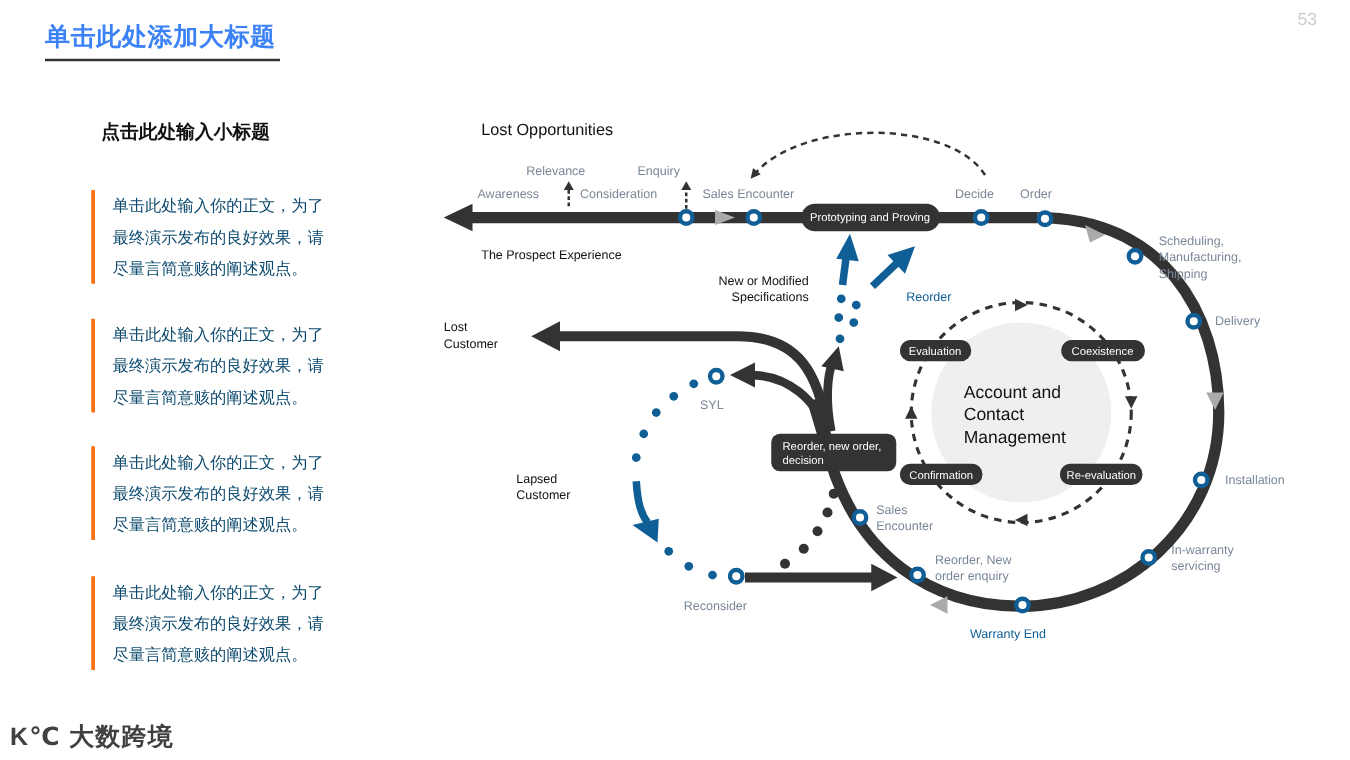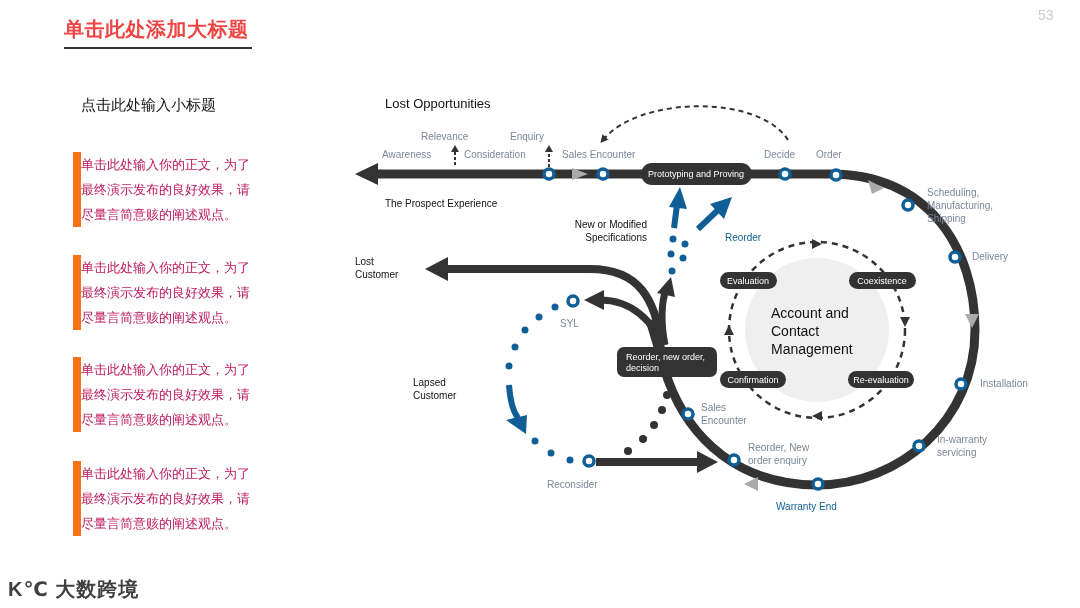--- a/index.html
+++ b/index.html
@@ -1,21 +1,21 @@
 <!DOCTYPE html>
 <html><head>
 <meta charset="utf-8">
 <style>
   html,body{margin:0;padding:0;background:#fff;}
   body{width:1080px;height:608px;position:relative;overflow:hidden;font-family:"Liberation Sans","DejaVu Sans",sans-serif;color:#222;}
   .abs{position:absolute;}
-  #main-title{left:36px;top:16px;font-size:20px;font-weight:bold;color:#ef4444;letter-spacing:0.5px;padding-bottom:4px;border-bottom:2px solid #333;width:188px;white-space:nowrap;margin-left:28px;}
+  #main-title{left:36px;top:16px;font-size:20px;font-weight:bold;color:#3b82f6;letter-spacing:0.5px;padding-bottom:4px;border-bottom:2px solid #333;width:188px;white-space:nowrap;}
   #page-num{left:1038px;top:7px;font-size:14px;color:#ccc;}
-  #sub-title{left:81px;top:96px;font-size:15px;font-weight:normal;color:#111;}
-  .para{position:absolute;left:73px;width:200px;border-left:8px solid #f97316;font-size:13px;line-height:25px;color:#be185d;}
+  #sub-title{left:81px;top:96px;font-size:15px;font-weight:bold;color:#111;}
+  .para{position:absolute;left:73px;width:200px;padding-left:14px;border-left:3px solid #f97316;font-size:13px;line-height:25px;color:#0c4a6e;}
   #logo{left:8px;top:576px;font-size:20px;color:#404040;font-weight:bold;letter-spacing:1px;}
   svg text{font-family:"Liberation Sans","DejaVu Sans",sans-serif;}
 </style>
 </head>
 <body>
 
 <div id="main-title" class="abs">单击此处添加大标题</div>
 <div id="page-num" class="abs">53</div>
 <div id="sub-title" class="abs">点击此处输入小标题</div>
 

